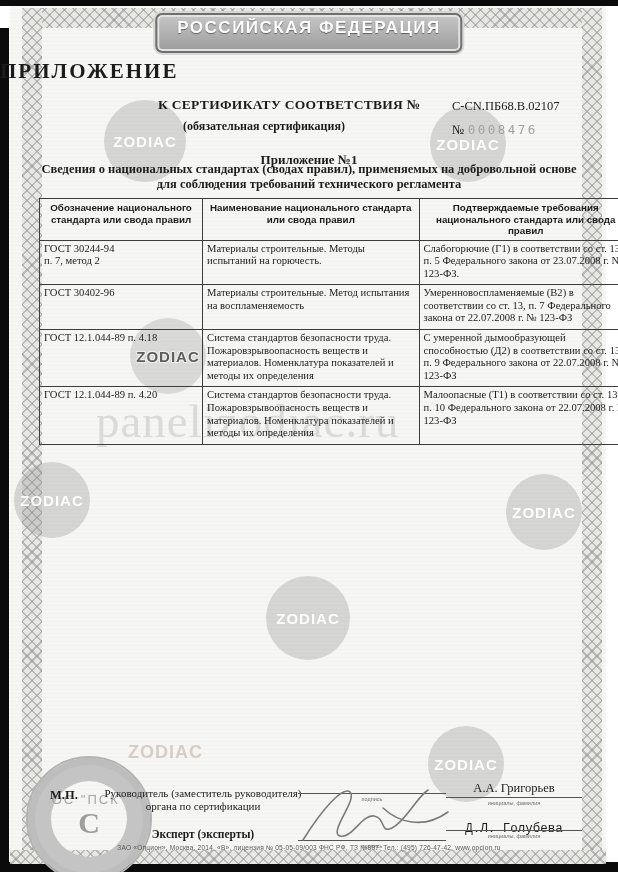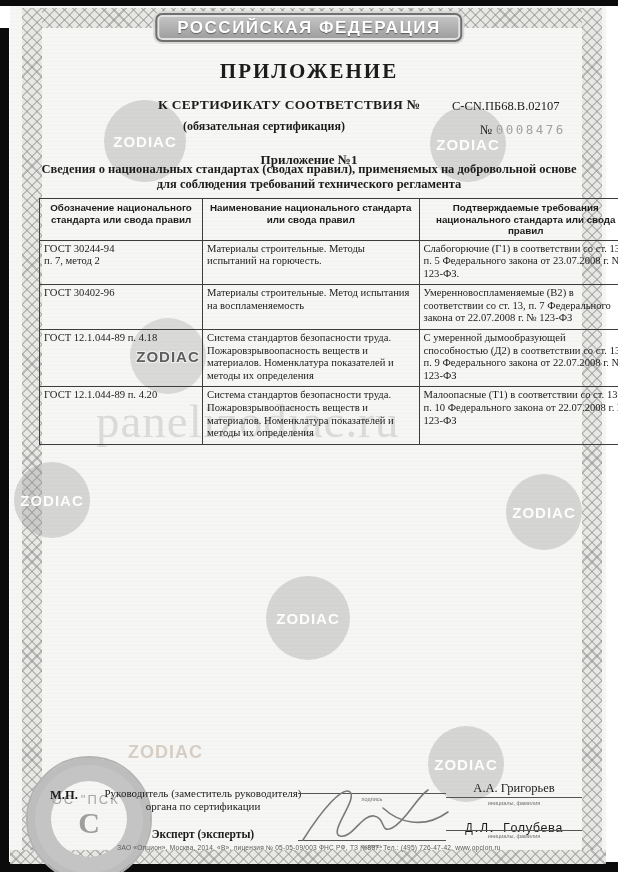--- a/index.html
+++ b/index.html
@@ -21,30 +21,30 @@
     position:absolute; background:
       repeating-linear-gradient(45deg, rgba(140,140,140,0.5) 0 1.5px, transparent 1.5px 7px),
       repeating-linear-gradient(-45deg, rgba(140,140,140,0.5) 0 1.5px, transparent 1.5px 7px),
       #e7e7e4;
   }
   .plate {
     position:absolute; top:13px; left:50%; transform:translateX(-50%);
     background:linear-gradient(#c6c6c6,#9c9c9c);
     border:2px solid #6f6f6f; border-radius:7px;
     box-shadow: inset 0 0 0 2px #e2e2e2, 0 0 0 2px #d7d7d4;
-    padding:3px 20px 2px 20px; z-index:6;
+    padding:3px 20px 13px 20px; z-index:6;
     color:#ffffff; font-family:"Liberation Sans", sans-serif;
     font-weight:bold; font-size:17px; letter-spacing:1.5px;
     text-shadow:0 1px 1px rgba(0,0,0,0.45); white-space:nowrap;
   }
-  .doc-title { top:59px; left:0; width:100%; text-align:center; font-weight:bold; font-size:21px; letter-spacing:2px; z-index:5; }
+  .doc-title { top:59px; left:0; width:100%; text-align:left; font-weight:bold; font-size:21px; letter-spacing:2px; z-index:5; }
   .cert-line { top:97px; left:138px; font-weight:bold; font-size:13.5px; letter-spacing:0.3px; z-index:5;margin-left:20px; }
   .cert-number { top:99px; left:452px; font-size:12.5px; z-index:5; }
   .cert-type { top:119px; left:138px; width:252px; text-align:center; font-weight:bold; font-size:12px; z-index:5; }
-  .serial { top:122px; left:480px; z-index:5; font-size:13px; }
+  .serial { top:122px; left:452px; z-index:5; font-size:13px; }
   .serial .digits { font-family:"DejaVu Sans Mono", monospace; color:#a2a2a2; letter-spacing:2.5px; font-size:12.5px; }
   .annex-title { top:152px; left:0; width:100%; text-align:center; font-weight:bold; font-size:13px; z-index:5; }
   .annex-desc { top:162px; left:39px; width:540px; text-align:center; font-weight:bold; font-size:12.5px; line-height:15px; z-index:5; }
 
   table.std {
     position:absolute; left:39px; top:198px; width:594px; z-index:4;
     border-collapse:collapse; table-layout:fixed; background:transparent;
   }
   table.std th, table.std td {
     border:1px solid #3d3d3d; vertical-align:top; background:transparent;

